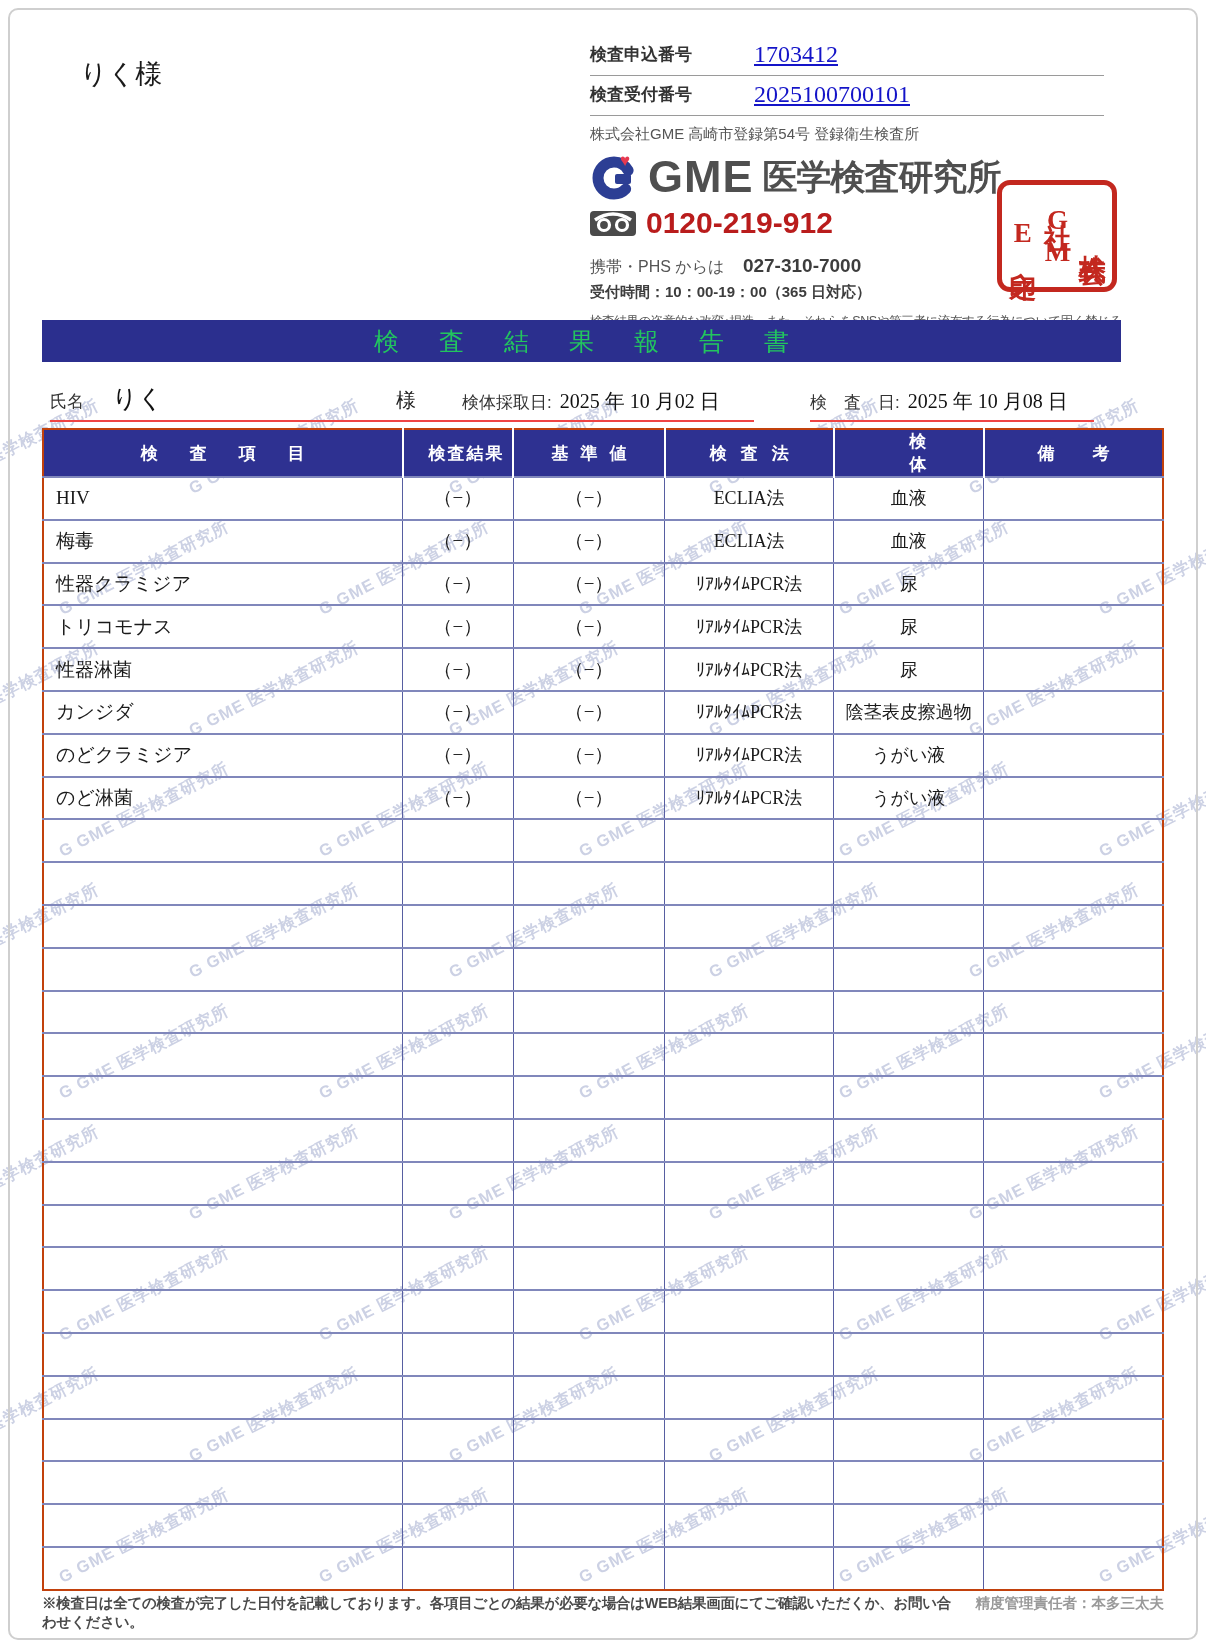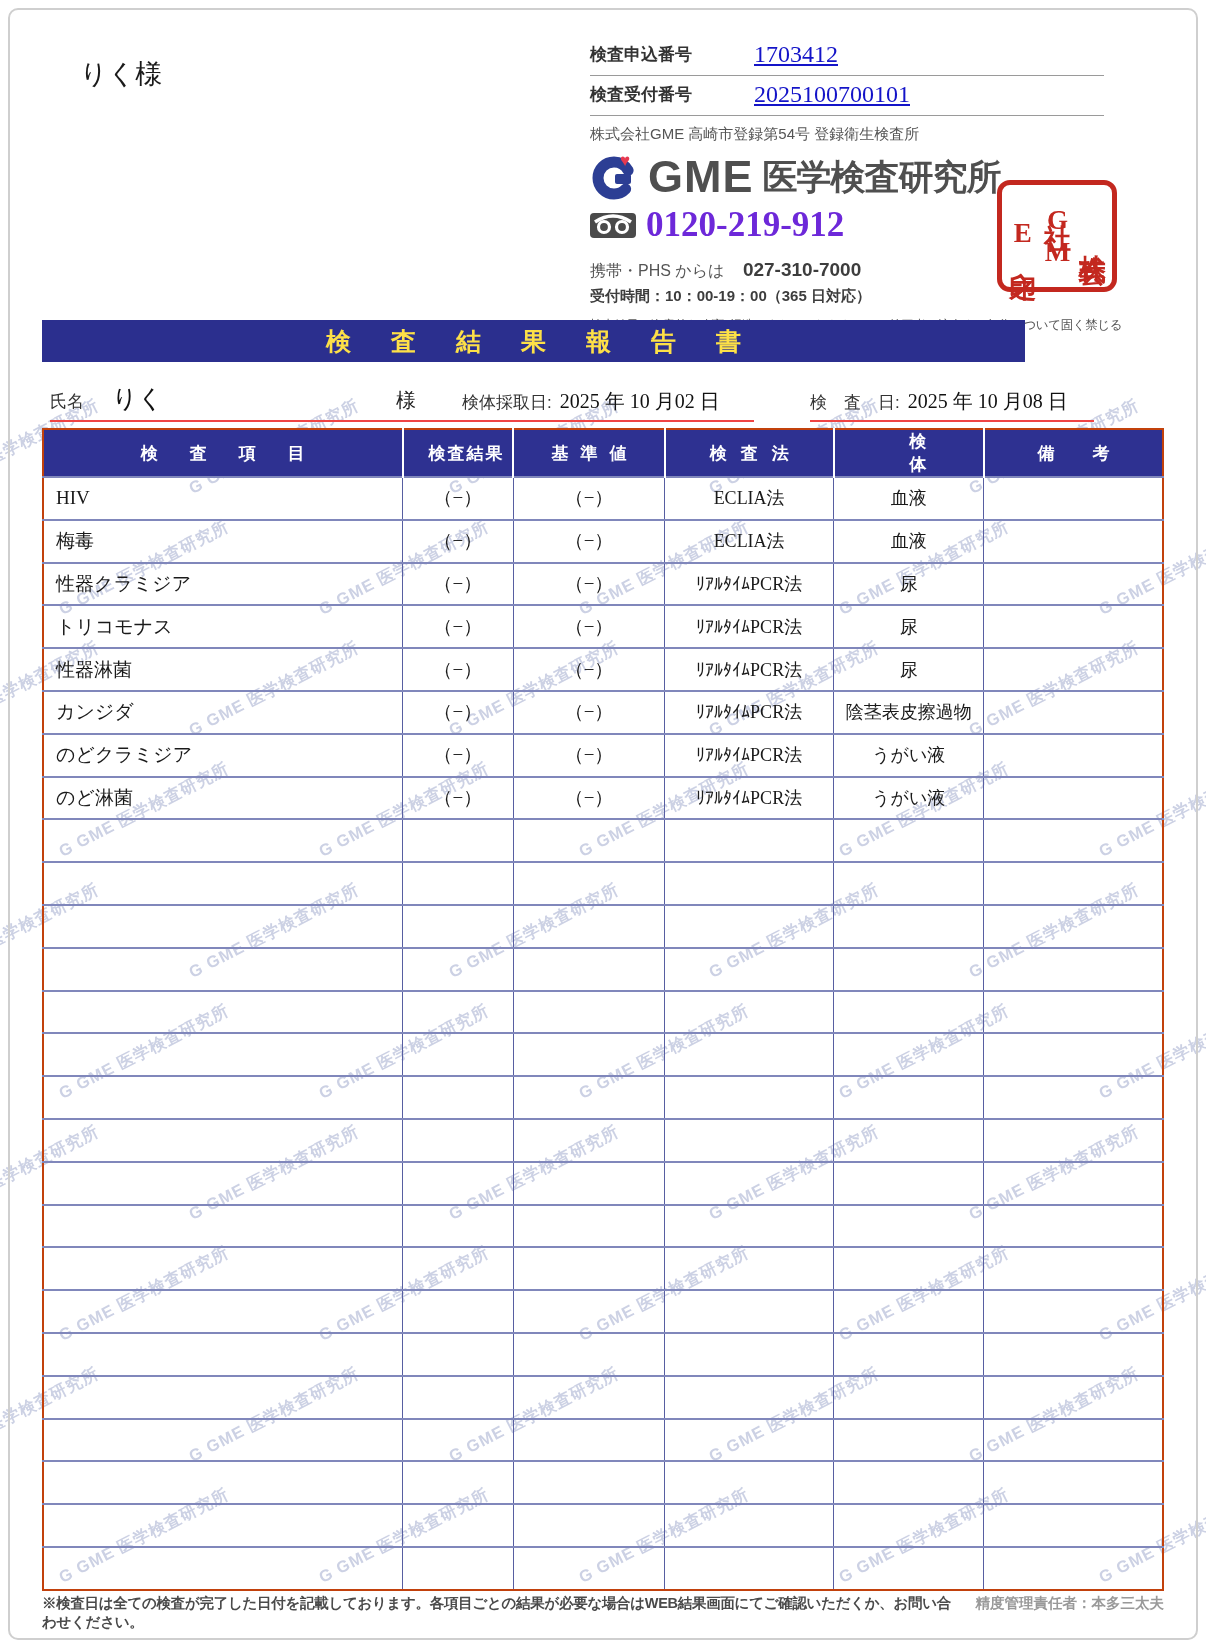--- a/index.html
+++ b/index.html
@@ -24,38 +24,38 @@
   .num-label { font-size:17px; font-weight:bold; color:#333; width:148px; flex:none; }
   .num-value { font-family:"Liberation Serif", serif; font-size:24px; color:#1414c8;
                text-decoration:underline; margin-left:16px; cursor:pointer; }
   .company-line { margin-top:9px; font-size:15px; color:#555; }
   .logo-row { margin-top:7px; display:flex; align-items:center; }
   .g-mark { flex:none; margin-right:8px; }
   .brand { font-size:45px; font-weight:bold; color:#4f4f4f; letter-spacing:1px; line-height:1; }
   .brand-suffix { font-size:35px; color:#4f4f4f; font-weight:600; margin-left:9px; line-height:1; letter-spacing:-1px; }
   .phone-row { display:flex; align-items:center; margin-top:6px; }
   .freedial-icon { flex:none; margin-right:10px; }
-  .freedial-number { font-size:35px; font-weight:bold; color:#6d28d9; line-height:1;font-family:Liberation Serif, serif; }
+  .freedial-number { font-size:30px; font-weight:bold; color:#b91c1c; line-height:1; }
   .mobile-row { margin-top:17px; font-size:16px; color:#555; }
   .mobile-number { font-weight:bold; font-size:19px; color:#3d3d3d; margin-left:14px; }
   .hours-line { margin-top:5px; font-size:15px; font-weight:600; color:#3d3d3d; }
   .header-disclaimer { margin-top:11px; font-size:12.5px; color:#555; letter-spacing:-0.4px; white-space:nowrap; }
 
   
   .seal { position:absolute; left:997px; top:180px; width:104px; height:98px; z-index:2;
     border:5px solid #c3281f; border-radius:13px; display:flex; flex-direction:row-reverse;
     justify-content:space-around; align-items:center; padding:2px 3px; background:transparent; }
   .seal-col { writing-mode:vertical-rl; text-orientation:upright; color:#c3281f;
     font-weight:bold; font-size:27px; line-height:1; letter-spacing:2px;
     font-family:"Liberation Serif", serif; }
 
   
-  .title-bar { position:absolute; left:42px; top:320px; width:983px; height:42px; z-index:2;
-    background:#2b2f8e; color:#fde047; display:flex; align-items:center; justify-content:center;
-    font-size:25px; font-weight:bold; letter-spacing:40px; padding-left:40px; box-sizing:border-box; }
+  .title-bar { position:absolute; left:42px; top:320px; width:1079px; height:42px; z-index:2;
+    background:#2b2f8e; color:#22c55e; display:flex; align-items:center; justify-content:center;
+    font-size:25px; font-weight:normal; letter-spacing:40px; padding-left:40px; box-sizing:border-box; }
 
   
   .patient-row { position:absolute; left:42px; top:366px; width:1122px; height:58px; z-index:2; }
   .p-group { position:absolute; bottom:2px; border-bottom:2px solid #ef4444; padding-bottom:5px;
     display:flex; align-items:baseline; box-sizing:border-box; }
   .p-name-group { left:8px; width:458px; }
   .p-label { font-size:17px; color:#333; flex:none; }
   .p-name { font-family:"Liberation Serif", serif; font-size:25px; color:#111; margin-left:28px; flex:1; }
   .p-honorific { font-family:"Liberation Serif", serif; font-size:20px; color:#222; margin-right:92px; flex:none; }
   .p-sample-group { left:420px; width:292px; }

